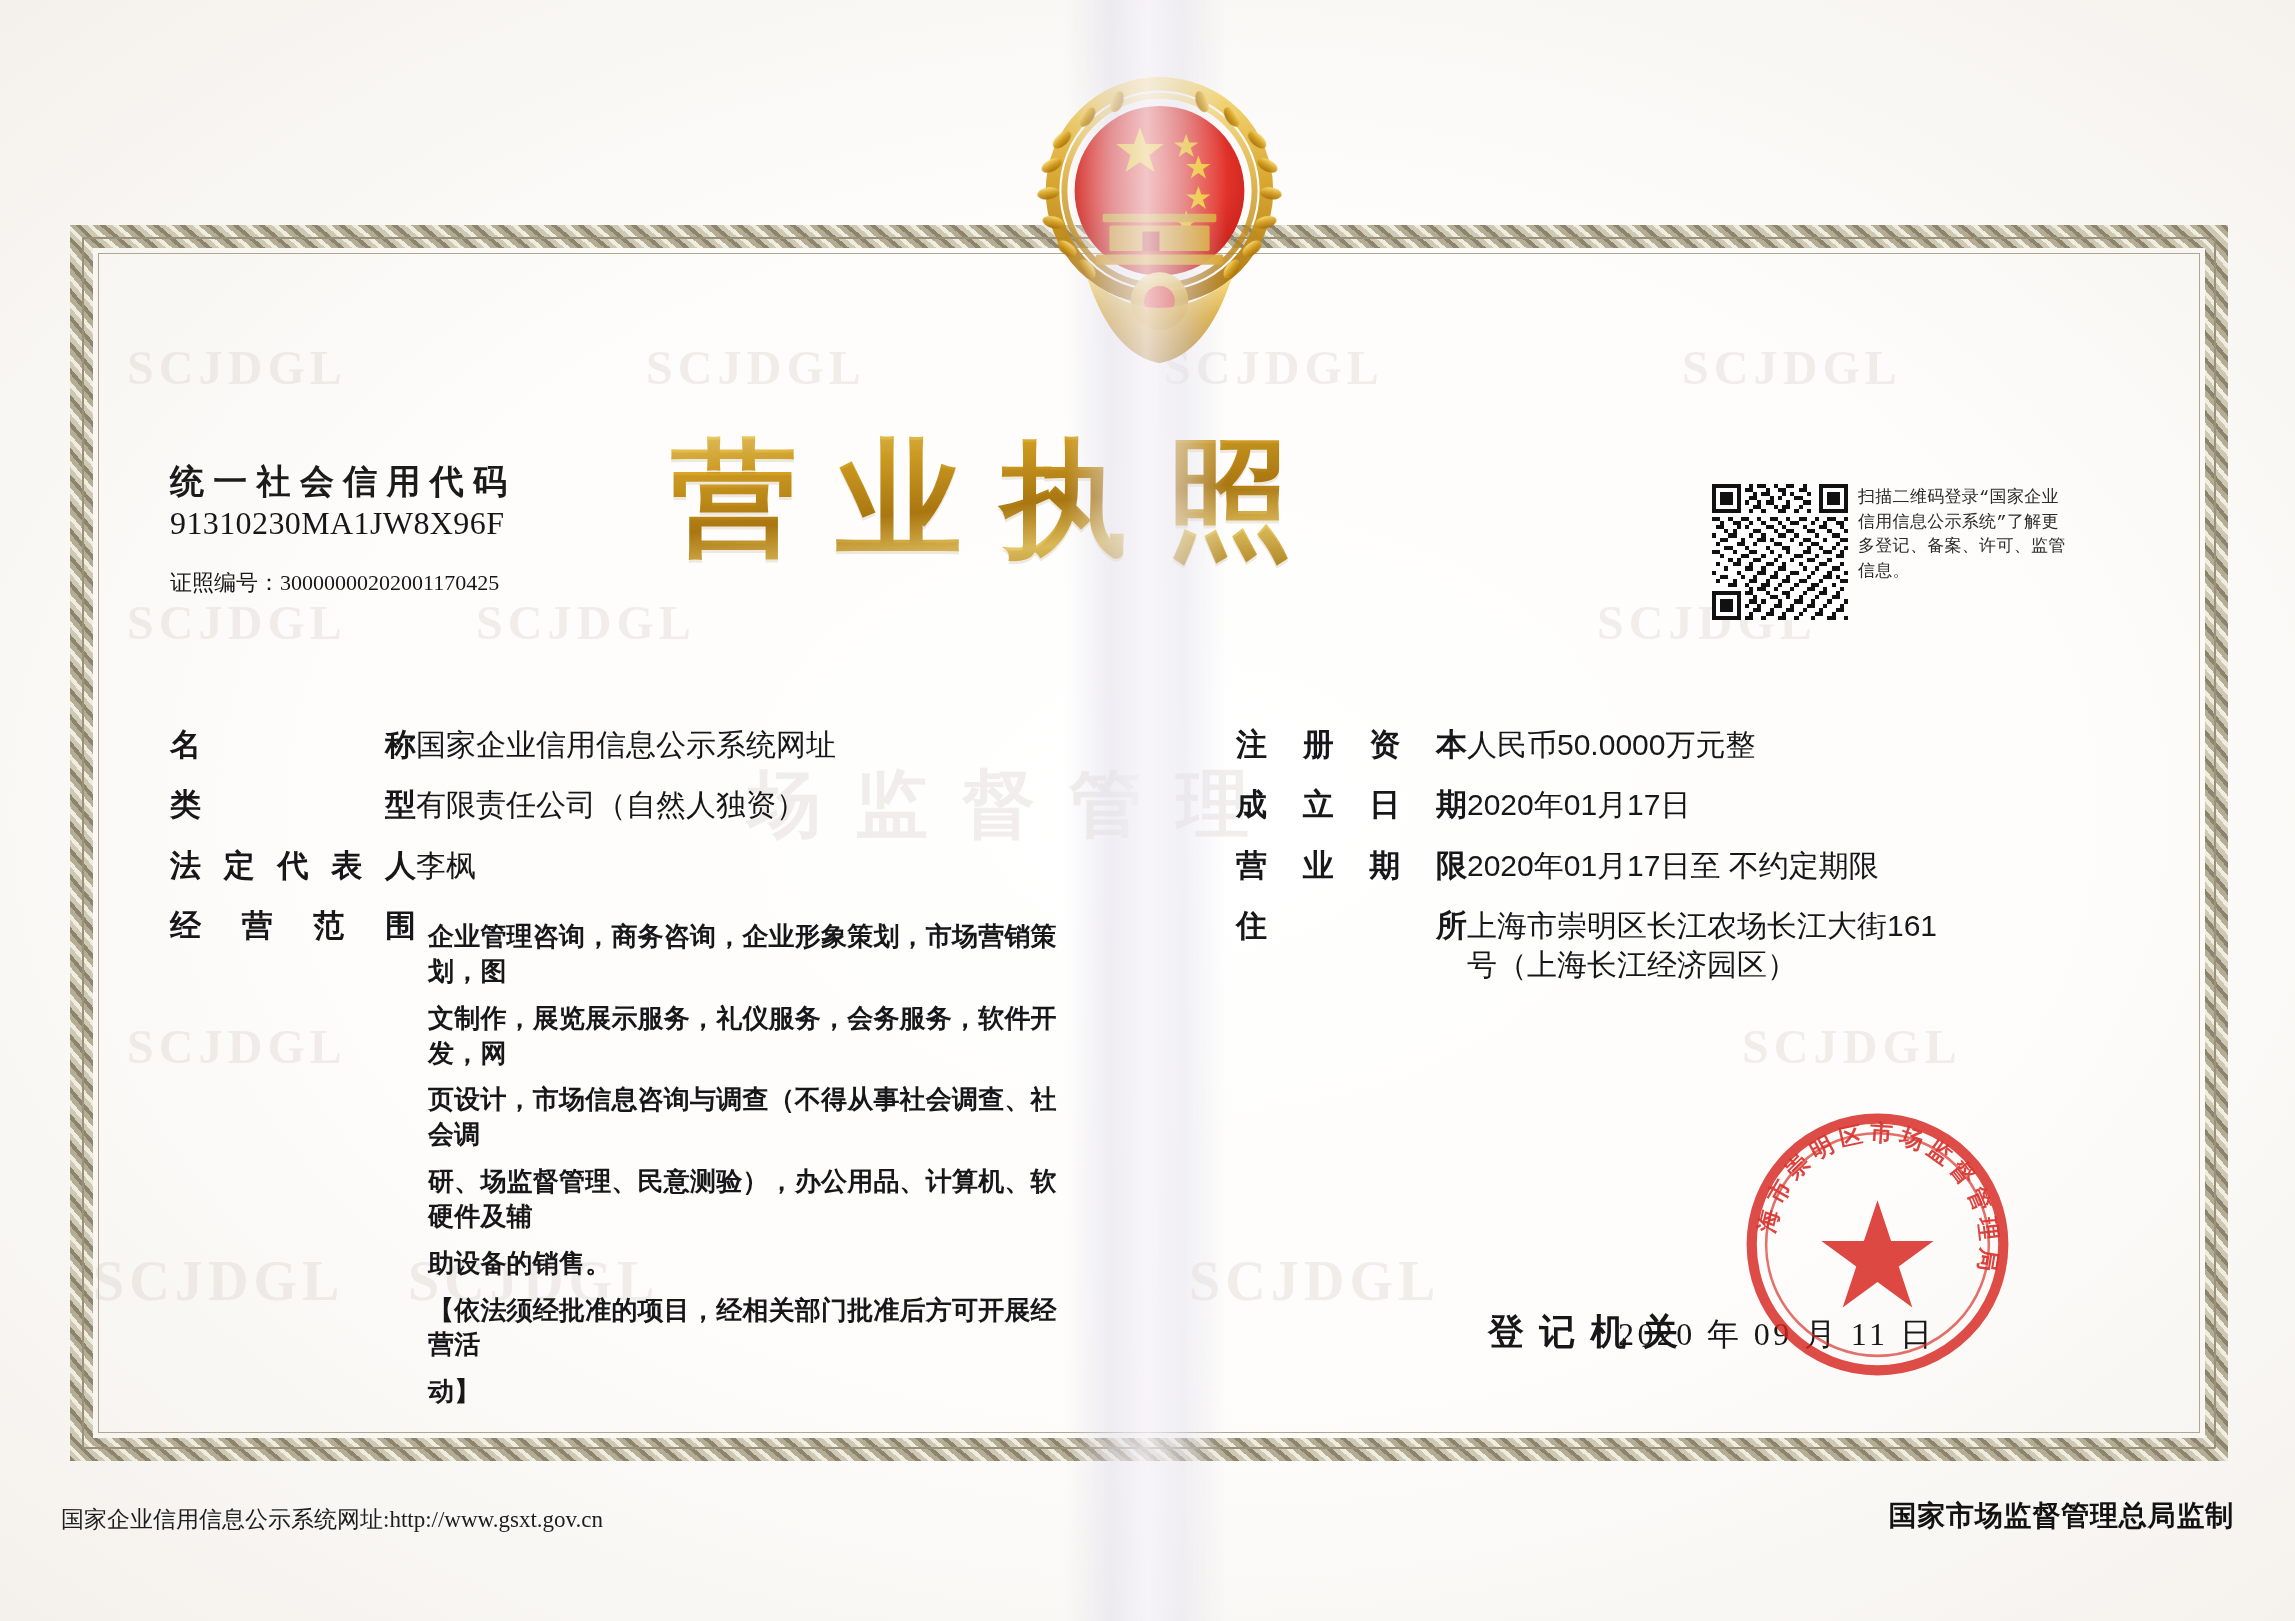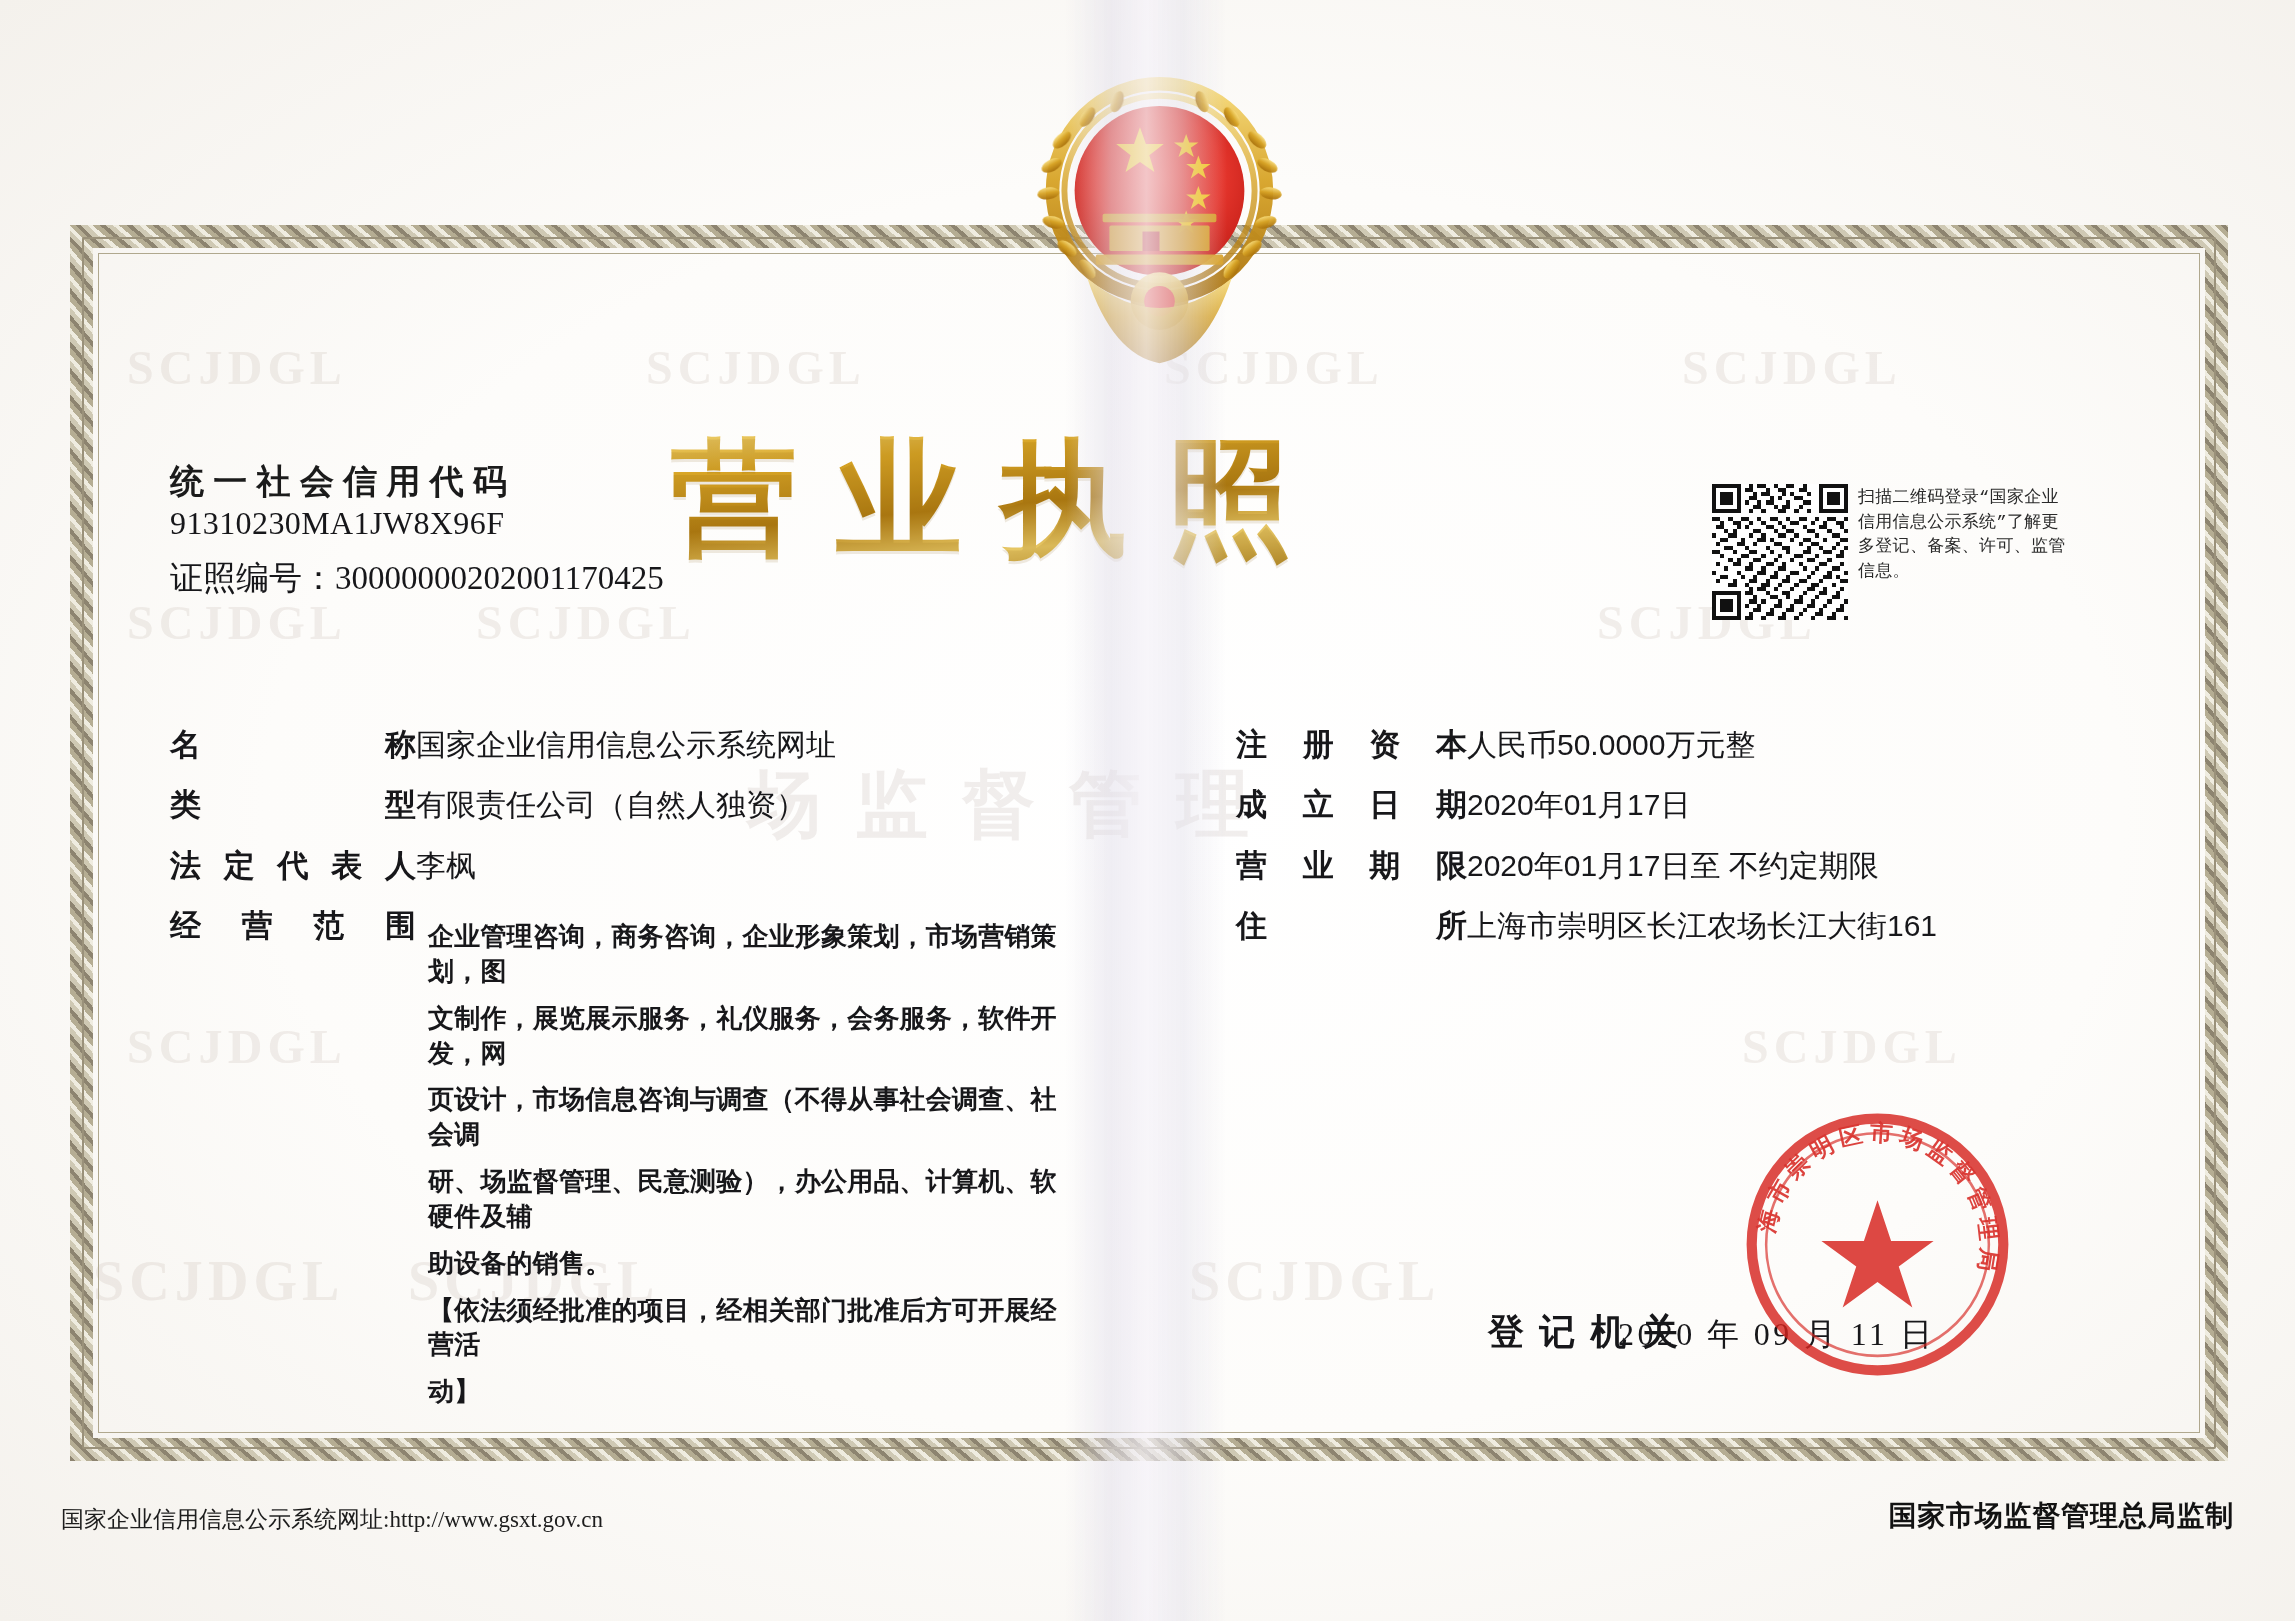--- a/index.html
+++ b/index.html
@@ -121,22 +121,22 @@
     font-weight: 600;
     font-family: "Liberation Sans", sans-serif;
   }
   .code-value {
     font-size: 32px;
     color: #17171a;
     font-family: "Liberation Serif", serif;
     letter-spacing: 0.4px;
   }
   .cert-no {
-    font-size: 33px;
-    margin-top: 14px;
+    font-size: 22px;
+    margin-top: 26px;
     color: #17171a;
     font-family: "Liberation Serif", serif;
   }
 
   
   .title-gold {
     position: absolute;
     left: 671px;
     top: 416px;
     font-family: "Liberation Sans", sans-serif;
@@ -680,20 +680,21 @@
         <div class="val">2020年01月17日至  不约定期限</div>
       </div>
 
       <div class="row" style="margin-top:10.2px;">
         <div class="lbl wide">
           <span>住</span>
           <span>所</span>
         </div>
         <div class="val">
           <div>上海市崇明区长江农场长江大街161</div>
+          <div>号（上海长江经济园区）</div>
         </div>
       </div>
     </div>
 
     <div class="registry">登记机关</div>
     <div class="reg-date">
       <span>2020</span>
       <b>年</b>
       <span>09</span>
       <b>月</b>

